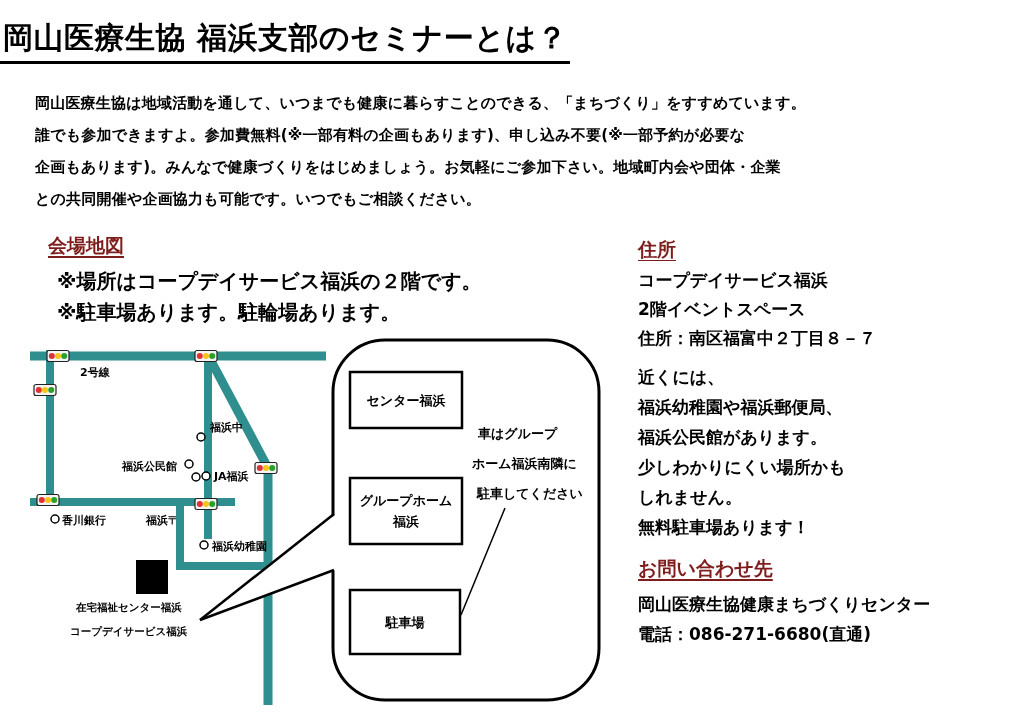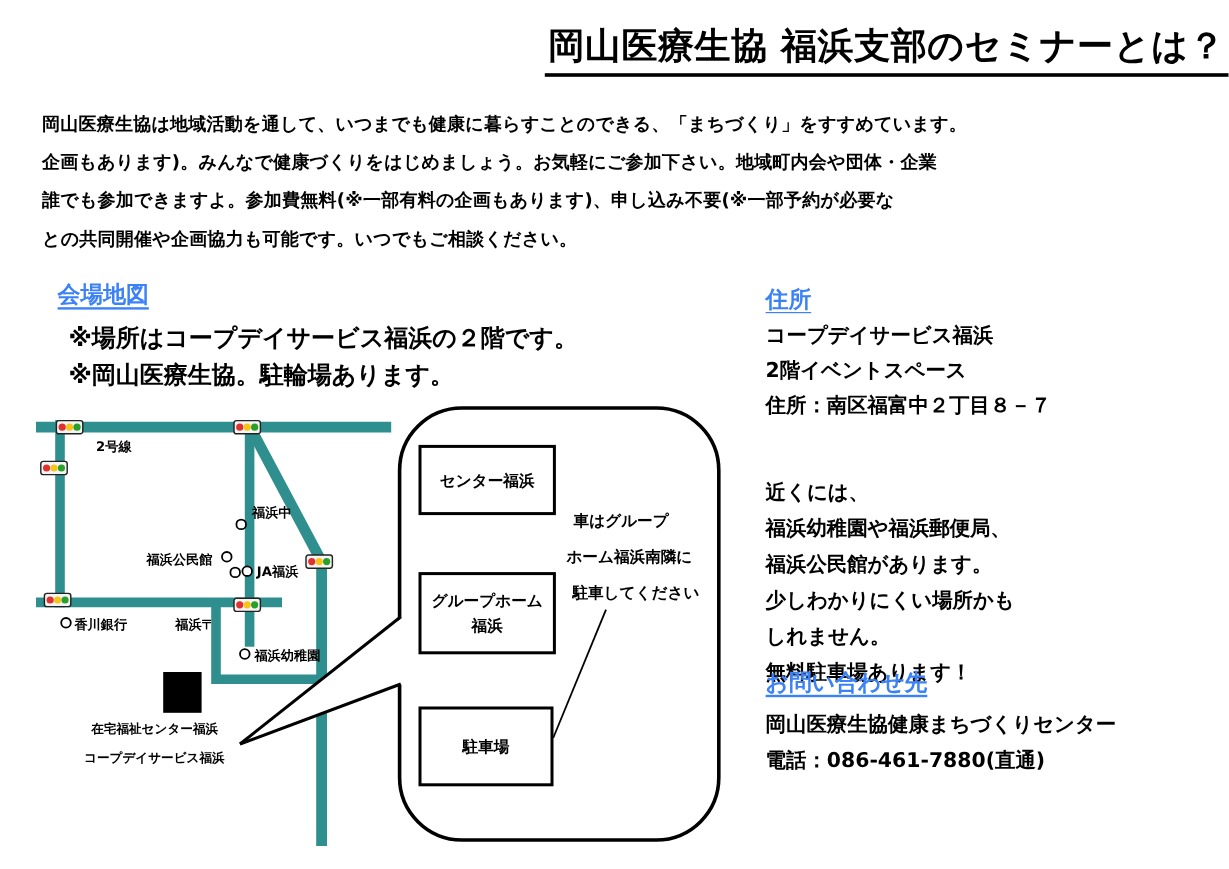--- a/index.html
+++ b/index.html
@@ -1,57 +1,57 @@
 <!DOCTYPE html>
 <html><head>
 <meta charset="utf-8">
 <style>
   html,body{margin:0;padding:0;background:#ffffff;}
   .page{position:relative;width:1024px;height:724px;background:#ffffff;overflow:hidden;
         font-family:"DejaVu Sans","Liberation Sans",sans-serif;font-weight:700;color:#000;}
-  .title{position:absolute;top:18px;left:0;width:100%;text-align:right;font-size:30px;letter-spacing:.5px;}
+  .title{position:absolute;top:18px;left:0;width:100%;text-align:left;font-size:30px;letter-spacing:.5px;}
   .title .u{display:inline-block;border-bottom:3px solid #000;padding:0 3px 2px;}
   .intro{position:absolute;left:35px;top:87px;width:968px;font-size:15px;line-height:32px;letter-spacing:.2px;}
-  .red-heading{position:absolute;color:#3b82f6;font-size:19px;text-decoration:underline;
+  .red-heading{position:absolute;color:#7f1d1d;font-size:19px;text-decoration:underline;
                text-decoration-thickness:2px;text-underline-offset:4px;}
   .map-heading{left:48px;top:233px;}
   .addr-heading{left:638px;top:237px;text-decoration:underline;}
   .contact-heading{left:638px;top:556px;text-align:right;}
   .note{position:absolute;left:57px;font-size:20px;}
   .note1{top:268px;}
   .note2{top:299px;}
   .block{position:absolute;left:638px;font-size:17px;}
   .addr-lines{top:266px;line-height:29px;}
-  .nearby-lines{top:362px;line-height:30px;margin-top:34px;}
+  .nearby-lines{top:362px;line-height:30px;}
   .contact-lines{top:589px;line-height:30px;}
   .map-svg{position:absolute;left:28px;top:334px;}
   .map-svg text{font-weight:700;fill:#000;font-size:11px;}
   .map-svg .boxtext{font-size:13px;text-anchor:middle;}
   .map-svg .notetext{font-size:13px;}
   .map-svg .smalltext{font-size:10.5px;}
 </style>
 </head>
 <body>
 
 <div class="page">
 
   <div class="title">
     <span class="u">岡山医療生協 福浜支部のセミナーとは？</span>
   </div>
 
   <div class="intro">
     <div>岡山医療生協は地域活動を通して、いつまでも健康に暮らすことのできる、「まちづくり」をすすめています。</div>
+    <div>誰でも参加できますよ。参加費無料(※一部有料の企画もあります)、申し込み不要(※一部予約が必要な</div>
     <div>企画もあります)。みんなで健康づくりをはじめましょう。お気軽にご参加下さい。地域町内会や団体・企業</div>
-    <div>誰でも参加できますよ。参加費無料(※一部有料の企画もあります)、申し込み不要(※一部予約が必要な</div>
     <div>との共同開催や企画協力も可能です。いつでもご相談ください。</div>
   </div>
 
   <div class="red-heading map-heading">会場地図</div>
   <div class="note note1">※場所はコープデイサービス福浜の２階です。</div>
-  <div class="note note2">※岡山医療生協。駐輪場あります。</div>
+  <div class="note note2">※駐車場あります。駐輪場あります。</div>
 
   <svg class="map-svg" width="585" height="378" viewBox="0 0 585 378" xmlns="http://www.w3.org/2000/svg">
     <defs>
       <g id="tl">
         <rect x="-11" y="-5.5" width="22" height="11" rx="2" fill="#f4f4f4" stroke="#222" stroke-width="1.2"></rect>
         <circle cx="-6.2" cy="0" r="3" fill="#e03131"></circle>
         <circle cx="0" cy="0" r="3" fill="#f7c518"></circle>
         <circle cx="6.2" cy="0" r="3" fill="#2aa02a"></circle>
       </g>
     </defs>
@@ -122,16 +122,16 @@
     <div>福浜幼稚園や福浜郵便局、</div>
     <div>福浜公民館があります。</div>
     <div>少しわかりにくい場所かも</div>
     <div>しれません。</div>
     <div>無料駐車場あります！</div>
   </div>
 
   <div class="red-heading contact-heading">お問い合わせ先</div>
   <div class="block contact-lines">
     <div>岡山医療生協健康まちづくりセンター</div>
-    <div>電話：086-461-7880(直通)</div>
+    <div>電話：086-271-6680(直通)</div>
   </div>
 
 </div>
 
 </body></html>

